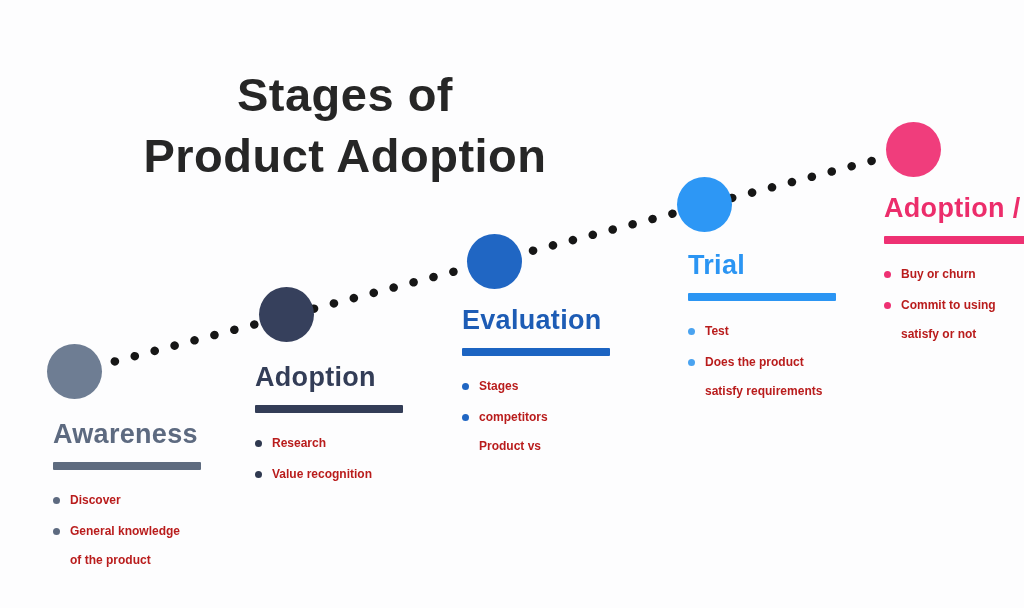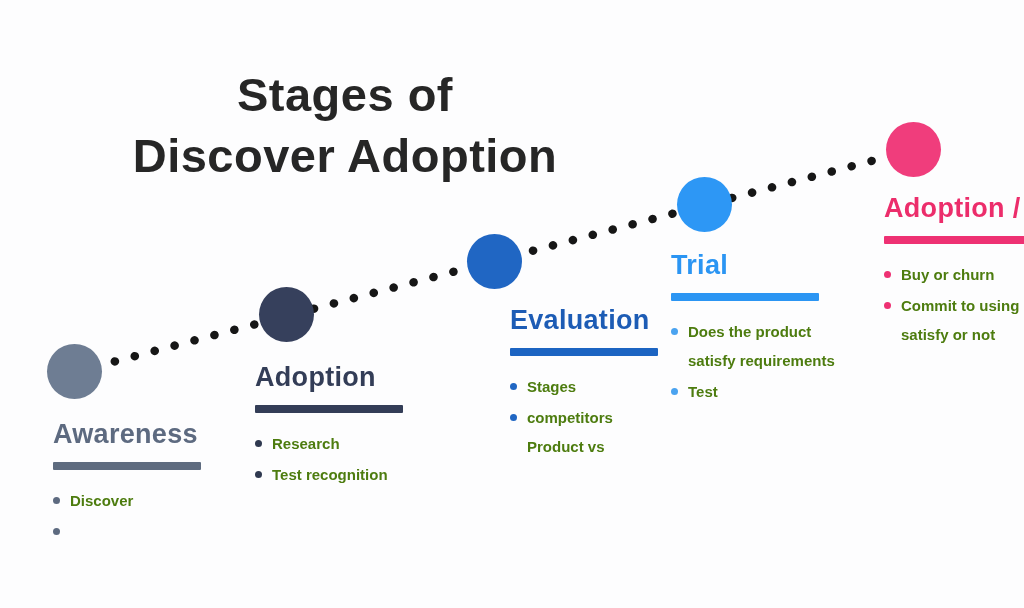--- a/index.html
+++ b/index.html
@@ -32,22 +32,22 @@
   }
   .circle.awareness  { left: 47px;  top: 344px; background: #6e7d93; }
   .circle.interest   { left: 259px; top: 287px; background: #36405c; }
   .circle.evaluation { left: 467px; top: 234px; background: #2066c3; }
   .circle.trial      { left: 677px; top: 177px; background: #2d97f5; }
   .circle.adoption   { left: 886px; top: 122px; background: #f03d7c; }
 
   .stage-col { position: absolute; width: 180px; }
   .stage-col.awareness  { left: 53px;  top: 419px; --c:#5d6a80; --bar:#5e6b7f; --dot:#5d6a80; }
   .stage-col.interest   { left: 255px; top: 362px; --c:#333d57; --bar:#333d57; --dot:#2f3950; }
-  .stage-col.evaluation { left: 462px; top: 305px; margin-left: 48px; --c:#1d5cb5; --bar:#1c64c2; --dot:#2066c3; }
-  .stage-col.trial      { left: 671px; top: 250px; --c:#2b95f3; --bar:#2b95f3; --dot:#4aa3f0; }
+  .stage-col.evaluation { left: 462px; top: 305px; --c:#1d5cb5; --bar:#1c64c2; --dot:#2066c3; }
+  .stage-col.trial      { left: 688px; top: 250px; --c:#2b95f3; --bar:#2b95f3; --dot:#4aa3f0; }
   .stage-col.adoption   { left: 884px; top: 193px; --c:#ec2d6b; --bar:#ee3173; --dot:#ee3173; }
 
   .stage-heading {
     font-size: 27px; font-weight: 800;
     line-height: 30px;
     letter-spacing: 0.3px;
     color: var(--c);
     white-space: nowrap;
   }
   .stage-bar {
@@ -60,31 +60,31 @@
 
   .bullet-list { margin: 16px 0 0 0; padding: 0; list-style: none; }
   .bullet-item { display: flex; gap: 10px; margin: 0 0 2px 0; }
   .bullet-dot {
     flex: 0 0 auto;
     width: 7px; height: 7px;
     border-radius: 50%;
     background: var(--dot);
     margin-top: 11px;
   }
-  .bullet-lines { font-size: 15px; font-weight: 700; line-height: 29px; color: #4d7c0f; }
+  .bullet-lines { font-size: 12px; font-weight: 700; line-height: 29px; color: #b91c1c; }
   .bullet-line { display: block; white-space: nowrap; }
 </style>
 </head>
 <body>
 
 <div class="canvas">
 
   <div class="title">
     <div>Stages of</div>
-    <div>Discover Adoption</div>
+    <div>Product Adoption</div>
   </div>
 
   <svg class="connector-svg" width="1024" height="608" viewBox="0 0 1024 608">
     <line x1="75" y1="372" x2="913" y2="150" stroke="#161616" stroke-width="8.5" stroke-linecap="round" stroke-dasharray="0.1 20.5"></line>
   </svg>
 
   <div class="circle awareness"></div>
   <div class="circle interest"></div>
   <div class="circle evaluation"></div>
   <div class="circle trial"></div>
@@ -95,38 +95,42 @@
     <div class="stage-bar"></div>
     <ul class="bullet-list">
       <li class="bullet-item">
         <span class="bullet-dot"></span>
         <span class="bullet-lines">
           <span class="bullet-line">Discover</span>
         </span>
       </li>
       <li class="bullet-item">
         <span class="bullet-dot"></span>
+        <span class="bullet-lines">
+          <span class="bullet-line">General knowledge</span>
+          <span class="bullet-line">of the product</span>
+        </span>
       </li>
     </ul>
   </div>
 
   <div class="stage-col interest">
     <div class="stage-heading">Adoption</div>
     <div class="stage-bar"></div>
     <ul class="bullet-list">
       <li class="bullet-item">
         <span class="bullet-dot"></span>
         <span class="bullet-lines">
           <span class="bullet-line">Research</span>
         </span>
       </li>
       <li class="bullet-item">
         <span class="bullet-dot"></span>
         <span class="bullet-lines">
-          <span class="bullet-line">Test recognition</span>
+          <span class="bullet-line">Value recognition</span>
         </span>
       </li>
     </ul>
   </div>
 
   <div class="stage-col evaluation">
     <div class="stage-heading">Evaluation</div>
     <div class="stage-bar"></div>
     <ul class="bullet-list">
       <li class="bullet-item">
@@ -145,28 +149,28 @@
     </ul>
   </div>
 
   <div class="stage-col trial">
     <div class="stage-heading">Trial</div>
     <div class="stage-bar"></div>
     <ul class="bullet-list">
       <li class="bullet-item">
         <span class="bullet-dot"></span>
         <span class="bullet-lines">
-          <span class="bullet-line">Does the product</span>
-          <span class="bullet-line">satisfy requirements</span>
+          <span class="bullet-line">Test</span>
         </span>
       </li>
       <li class="bullet-item">
         <span class="bullet-dot"></span>
         <span class="bullet-lines">
-          <span class="bullet-line">Test</span>
+          <span class="bullet-line">Does the product</span>
+          <span class="bullet-line">satisfy requirements</span>
         </span>
       </li>
     </ul>
   </div>
 
   <div class="stage-col adoption">
     <div class="stage-heading">Adoption / Rejection</div>
     <div class="stage-bar"></div>
     <ul class="bullet-list">
       <li class="bullet-item">

